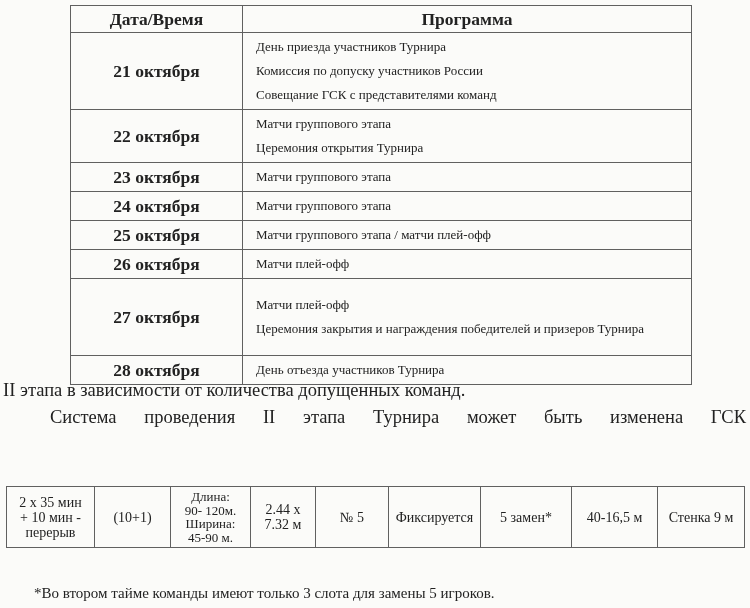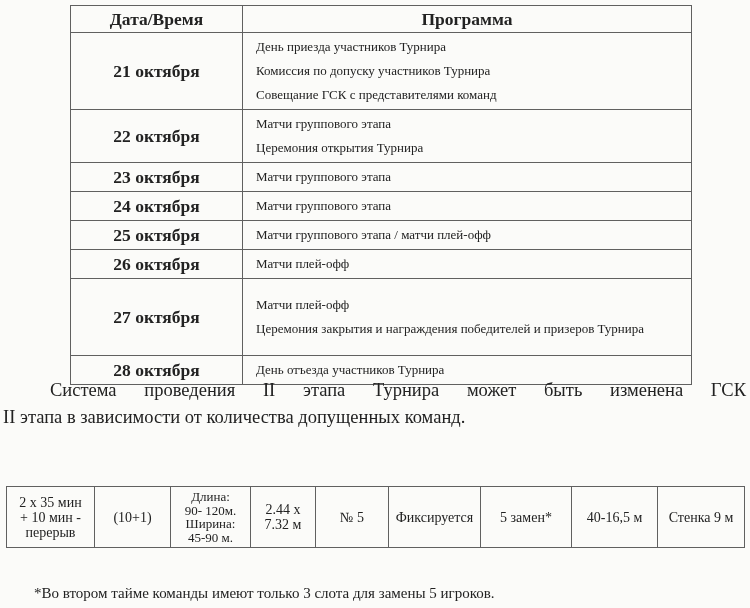--- a/index.html
+++ b/index.html
@@ -136,21 +136,21 @@
       </colgroup>
     <tbody>
         <tr>
       <th>Дата/Время</th>
       <th>Программа</th>
     </tr>
     <tr class="h3">
       <td class="date-cell">21 октября</td>
       <td class="program-cell">
         <div class="item">День приезда участников Турнира</div>
-        <div class="item">Комиссия по допуску участников Турнира</div>
+        <div class="item">Комиссия по допуску участников России</div>
         <div class="item">Совещание ГСК с представителями команд</div>
       </td>
     </tr>
     <tr class="h2">
       <td class="date-cell">22 октября</td>
       <td class="program-cell">
         <div class="item">Матчи группового этапа</div>
         <div class="item">Церемония открытия Турнира</div>
       </td>
     </tr>
@@ -189,22 +189,22 @@
       <td class="date-cell">28 октября</td>
       <td class="program-cell">
         <div class="item">День отъезда участников Турнира</div>
       </td>
     </tr>
   </tbody>
     </table>
 
   <div class="paragraphs">
     <div>
+      <div class="para-line">II этапа в зависимости от количества допущенных команд.</div>
       <div class="para-line justified indent">Система проведения II этапа Турнира может быть изменена ГСК</div>
-      <div class="para-line">II этапа в зависимости от количества допущенных команд.</div>
     </div>
     <div>
     </div>
   </div>
 
   <table class="rules">
     <colgroup>
       <col style="width:88px">
         <col style="width:76px">
         <col style="width:80px">

